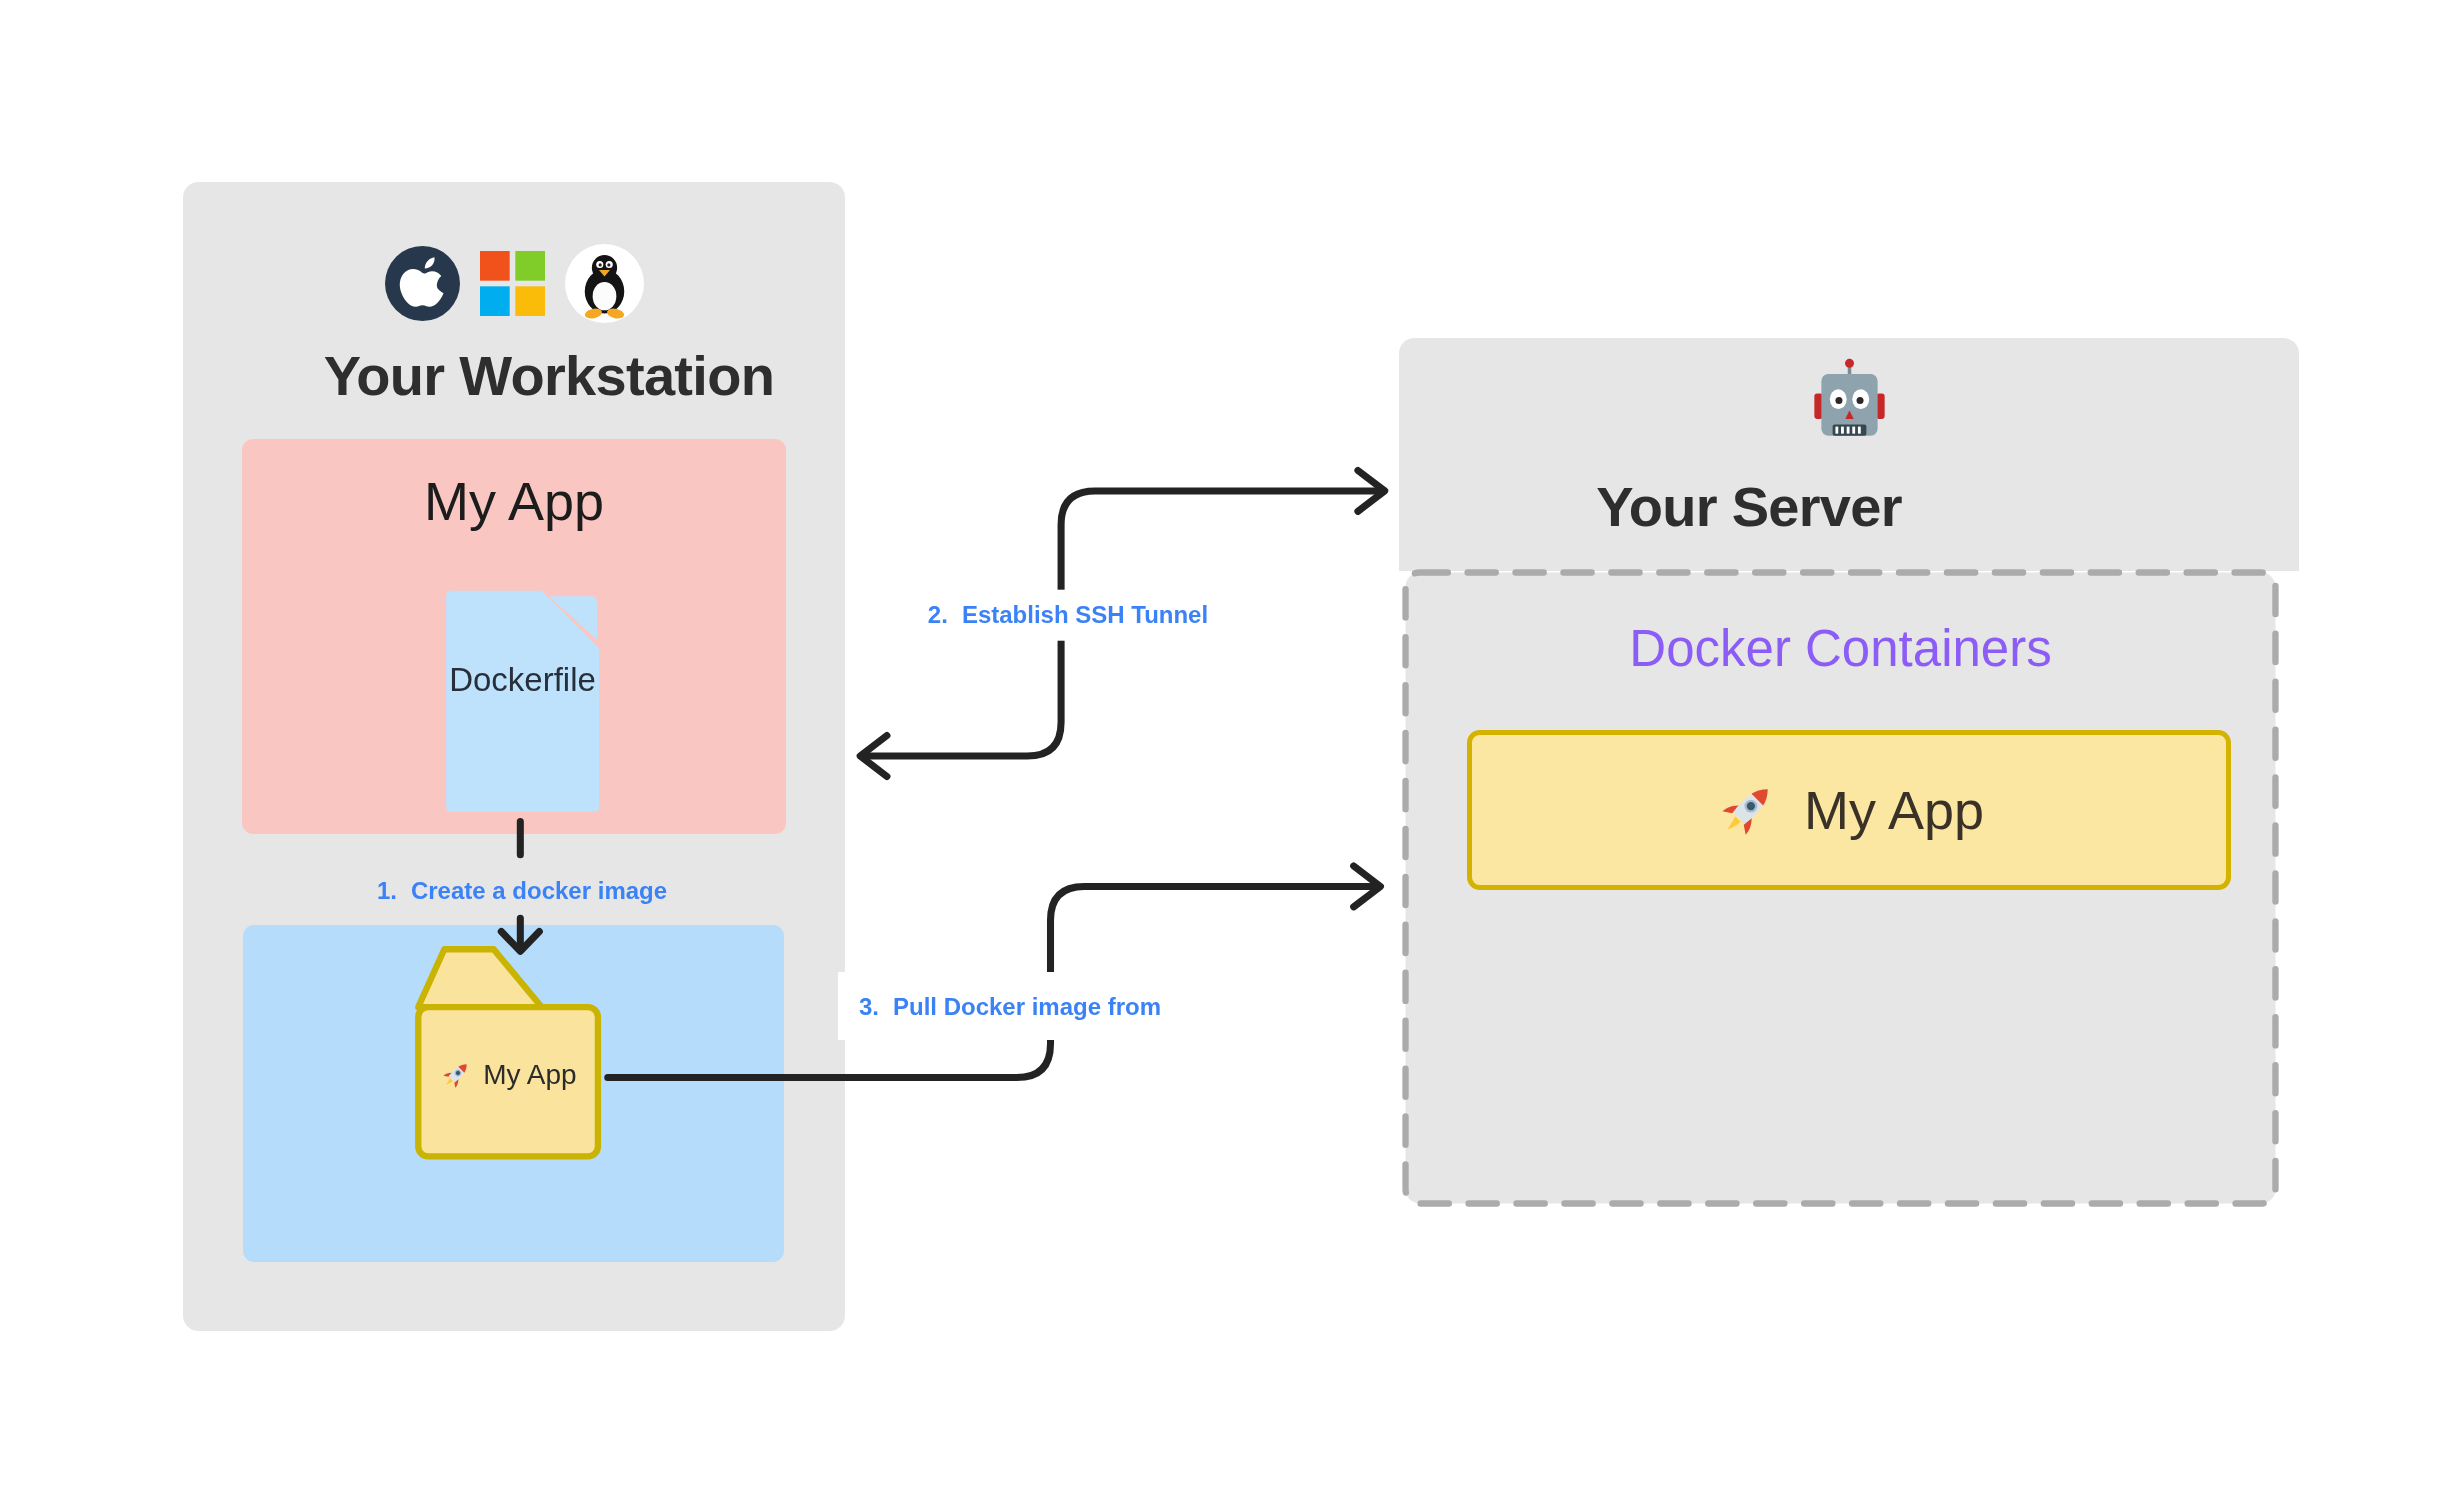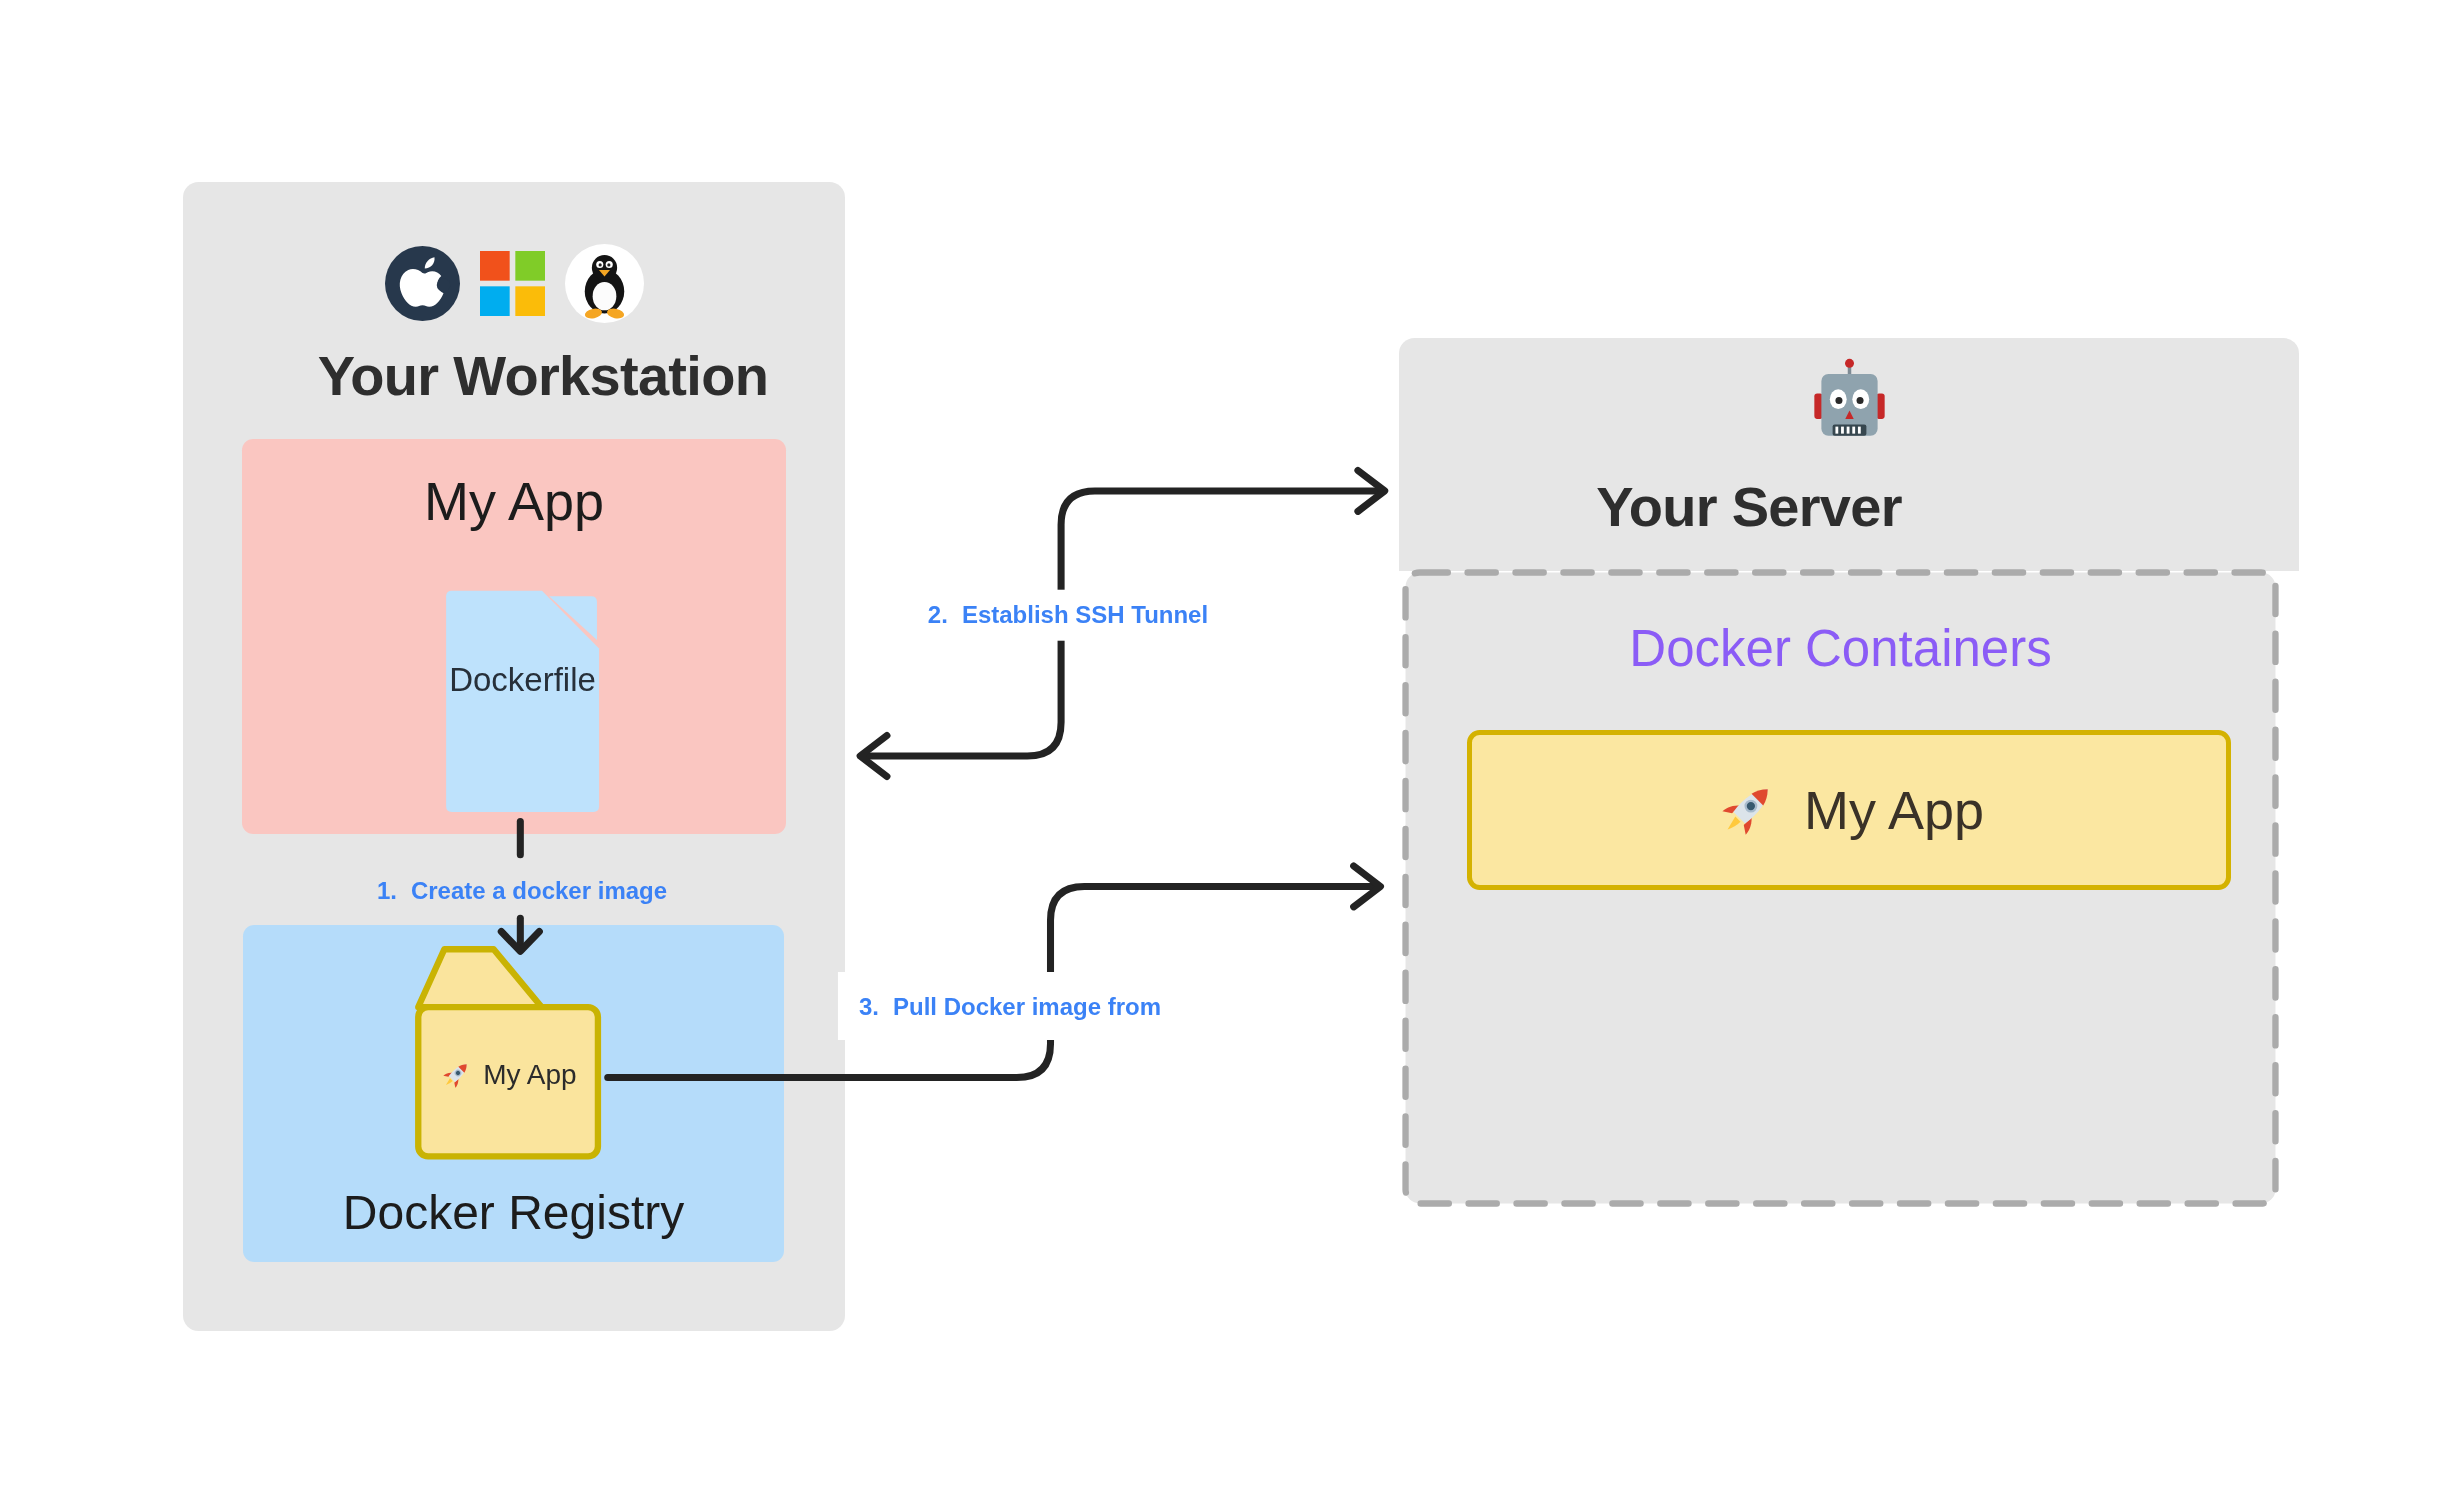--- a/index.html
+++ b/index.html
@@ -8,21 +8,21 @@
     background:var(--c-background,#fff);
     font-family:"Liberation Sans",sans-serif;
     color:#2e2e2e;
   }
   .abs{position:absolute;}
   .panel{background:var(--c-panel);}
   .ws-panel{left:183px;top:182px;width:662px;height:1149px;border-radius:15.5px;}
   .server-header{left:1399px;top:338px;width:900px;height:233px;border-radius:15.5px 15.5px 0 0;}
   .os-row{left:183px;top:237px;width:662px;height:92px;display:flex;align-items:center;justify-content:center;gap:20px;}
   .panel-title{font-size:56px;font-weight:700;letter-spacing:-0.7px;text-align:center;color:#2e2e2e;white-space:nowrap;}
-  .ws-title{left:177px;top:343px;width:732px;}
+  .ws-title{left:183px;top:343px;width:732px;}
   .server-title{left:1377px;top:474px;width:744px;}
   .app-box{left:242px;top:439px;width:544px;height:395px;background:var(--c-app_box);border-radius:11.3px;}
   .app-box-title{left:242px;top:470px;width:544px;text-align:center;font-size:54px;font-weight:500;color:#1c1c1c;}
   .doc-label{left:446px;top:661px;width:153px;text-align:center;font-size:33px;color:#27303a;}
   .step-label{font-size:24px;font-weight:700;color:#3b82f6;white-space:nowrap;}
   .step-label .num{margin-right:14px;}
   .label-1{left:522px;top:891px;transform:translate(-50%,-50%);}
   .label-2{left:1068px;top:615px;transform:translate(-50%,-50%);background:#fff;padding:11.3px 18.3px;}
   .label-3{left:1010px;top:1006px;transform:translate(-50%,-50%);background:#fff;padding:8.5px 21px;text-align:left;line-height:51px;}
   .registry-box{left:243px;top:925px;width:541px;height:337px;background:var(--c-registry);border-radius:11.3px;}
@@ -118,21 +118,20 @@
           <path d="M45,38 C52,44 54,52 54,56 L45,50 Z" fill="#E0492F"></path>
           <path d="M36,4 C45,14 48,30 45,48 H27 C24,30 27,14 36,4 Z" fill="#DCE4EA"></path>
           <path d="M36,4 C41,9 44,15 45,20 L27,20 C28,15 31,9 36,4 Z" fill="#E0492F"></path>
           <circle cx="36" cy="30" r="7" fill="#A8BBCC"></circle>
           <circle cx="36" cy="30" r="4.5" fill="#37596E"></circle>
         </g>
       </svg>
     </span>
     <span class="folder-label">My App</span>
   </div>
-  <div class="abs registry-title z2">Docker Registry</div>
 
   <div class="abs panel server-header z1"></div>
   <div class="abs robot-wrap z2">
     <svg width="85" height="90" viewBox="0 0 60 64">
       <line x1="30" y1="4" x2="30" y2="13" stroke="#7E8B94" stroke-width="2.5"></line>
       <circle cx="30" cy="4.5" r="3.2" fill="#C62828"></circle>
       <rect x="5" y="26" width="6" height="18" rx="2" fill="#C62828"></rect>
       <rect x="49" y="26" width="6" height="18" rx="2" fill="#C62828"></rect>
       <rect x="10" y="12" width="40" height="44" rx="5" fill="#8FA3AE"></rect>
       <ellipse cx="22" cy="30" rx="6" ry="7" fill="#fff"></ellipse>

